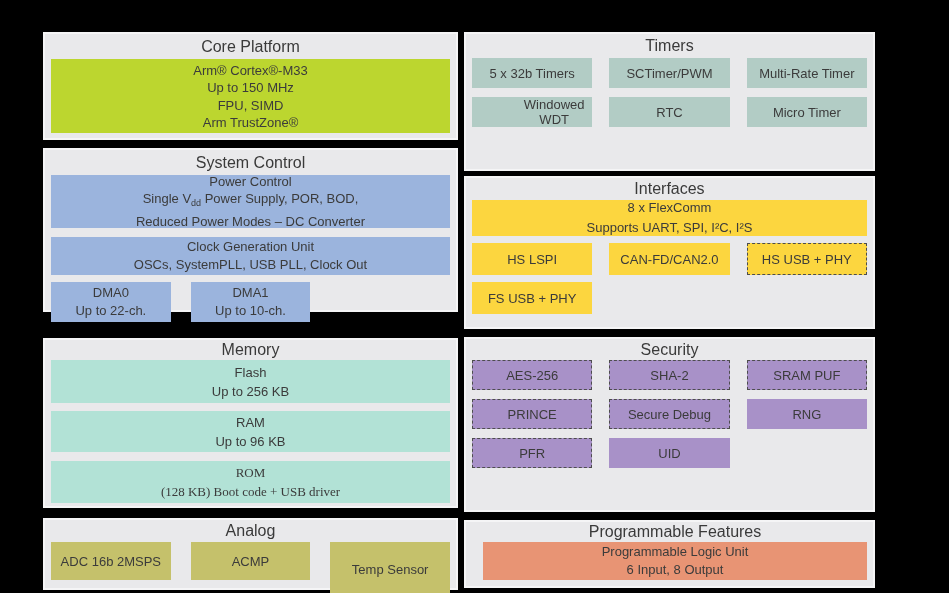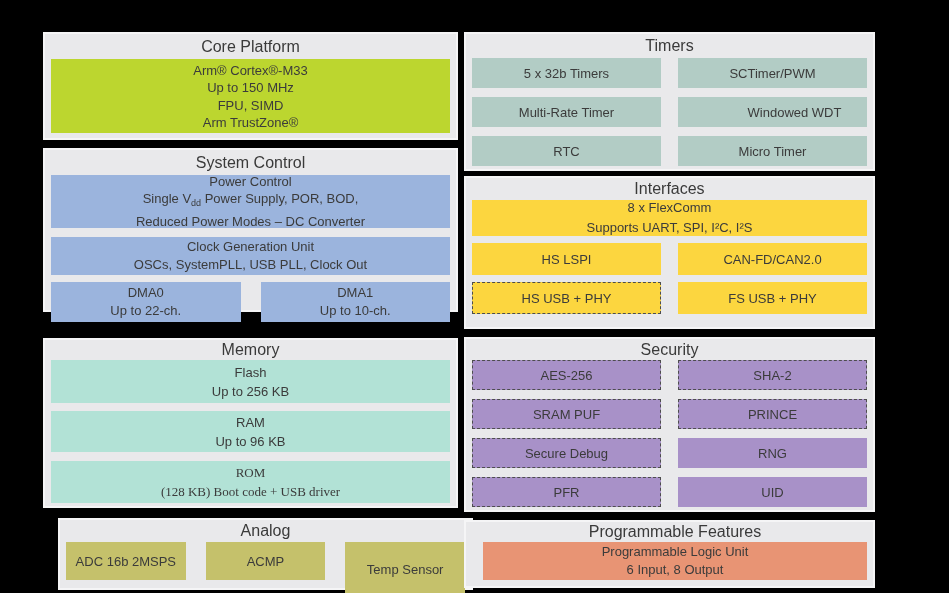--- a/index.html
+++ b/index.html
@@ -51,21 +51,21 @@
   .green  { background: #bcd62f; }
   .blue   { background: #9bb4dd; }
   .aqua   { background: #b2e2d6; }
   .tealg  { background: #b2ccc5; }
   .yellow { background: #fcd63f; }
   .purple { background: #a891c8; }
   .olive  { background: #c5c16b; }
   .orange { background: #e89474; }
   .grid2 {
     display: grid;
-    grid-template-columns: 1fr 1fr;
+    grid-template-columns: 1fr 1fr 1fr;
     column-gap: 17px;
     row-gap: 9px;
   }
   .grid3 {
     display: grid;
     grid-template-columns: 1fr 1fr 1fr;
     column-gap: 20px;
   }
   .sub { font-size: 9px; vertical-align: -3px; }
   .lh18 { line-height: 18px; }
@@ -119,21 +119,21 @@
     <div class="block aqua lh19" style="height:41px; margin-bottom:9px;">
       <div>RAM</div>
       <div>Up to 96 KB</div>
     </div>
     <div class="block aqua lh19" style="height:42px;font-family:Liberation Serif, serif;">
       <div>ROM</div>
       <div>(128 KB) Boot code + USB driver</div>
     </div>
   </div>
 
-  <div class="panel" style="left:58px; top:518px; width:415px; height:72px;">
+  <div class="panel" style="left:43px; top:518px; width:415px; height:72px;">
     <div class="panel-title" style="height:22px;">Analog</div>
     <div class="grid3">
       <div class="label-block olive" style="height:38px;">ADC 16b 2MSPS</div>
       <div class="label-block olive" style="height:38px;">ACMP</div>
       <div class="label-block olive" style="height:54px;">Temp Sensor</div>
     </div>
   </div>
 
   <div class="panel" style="left:464px; top:32px; width:411px; height:139px;">
     <div class="panel-title" style="height:24px;">Timers</div>

